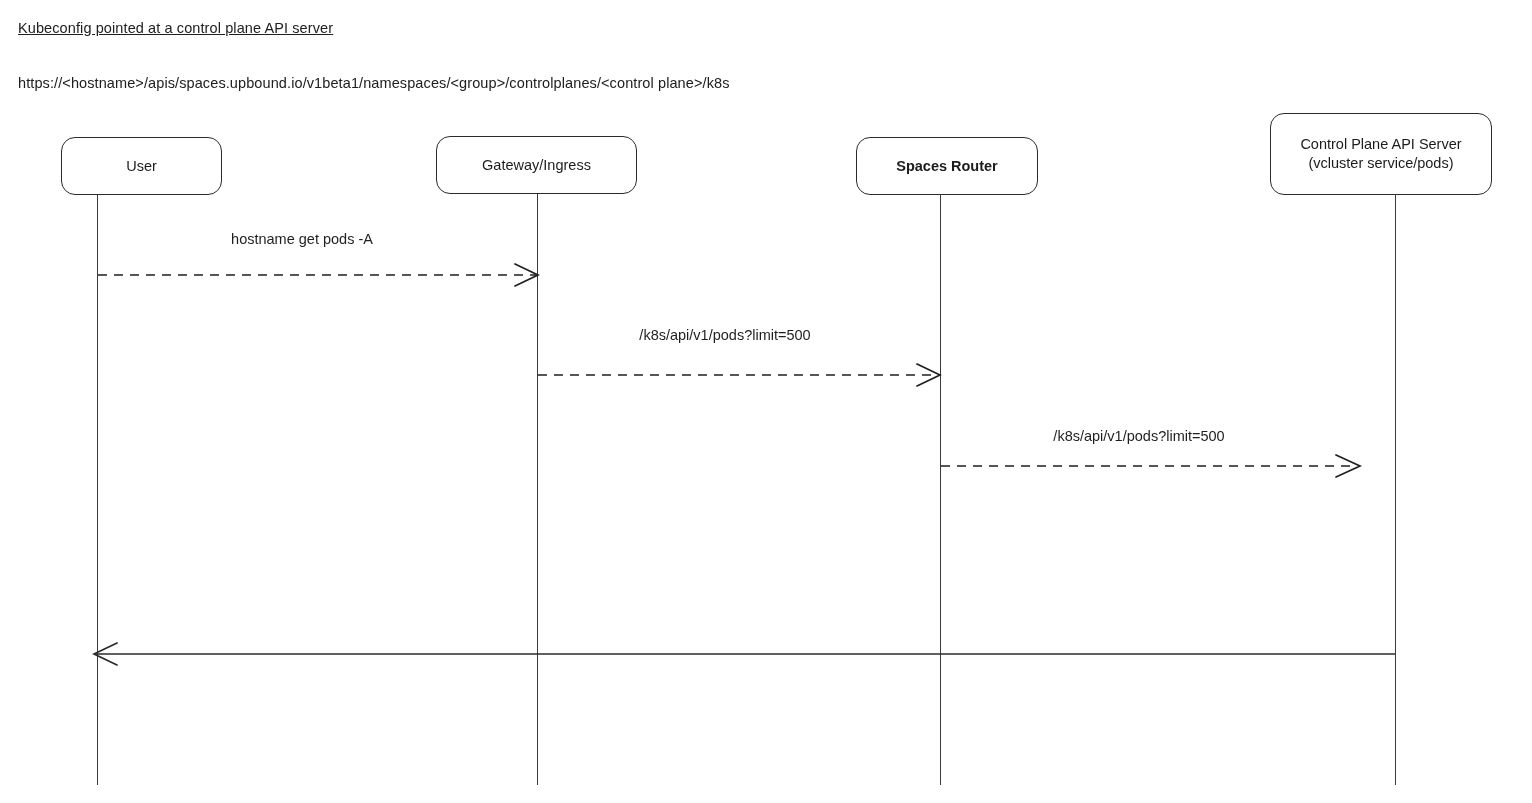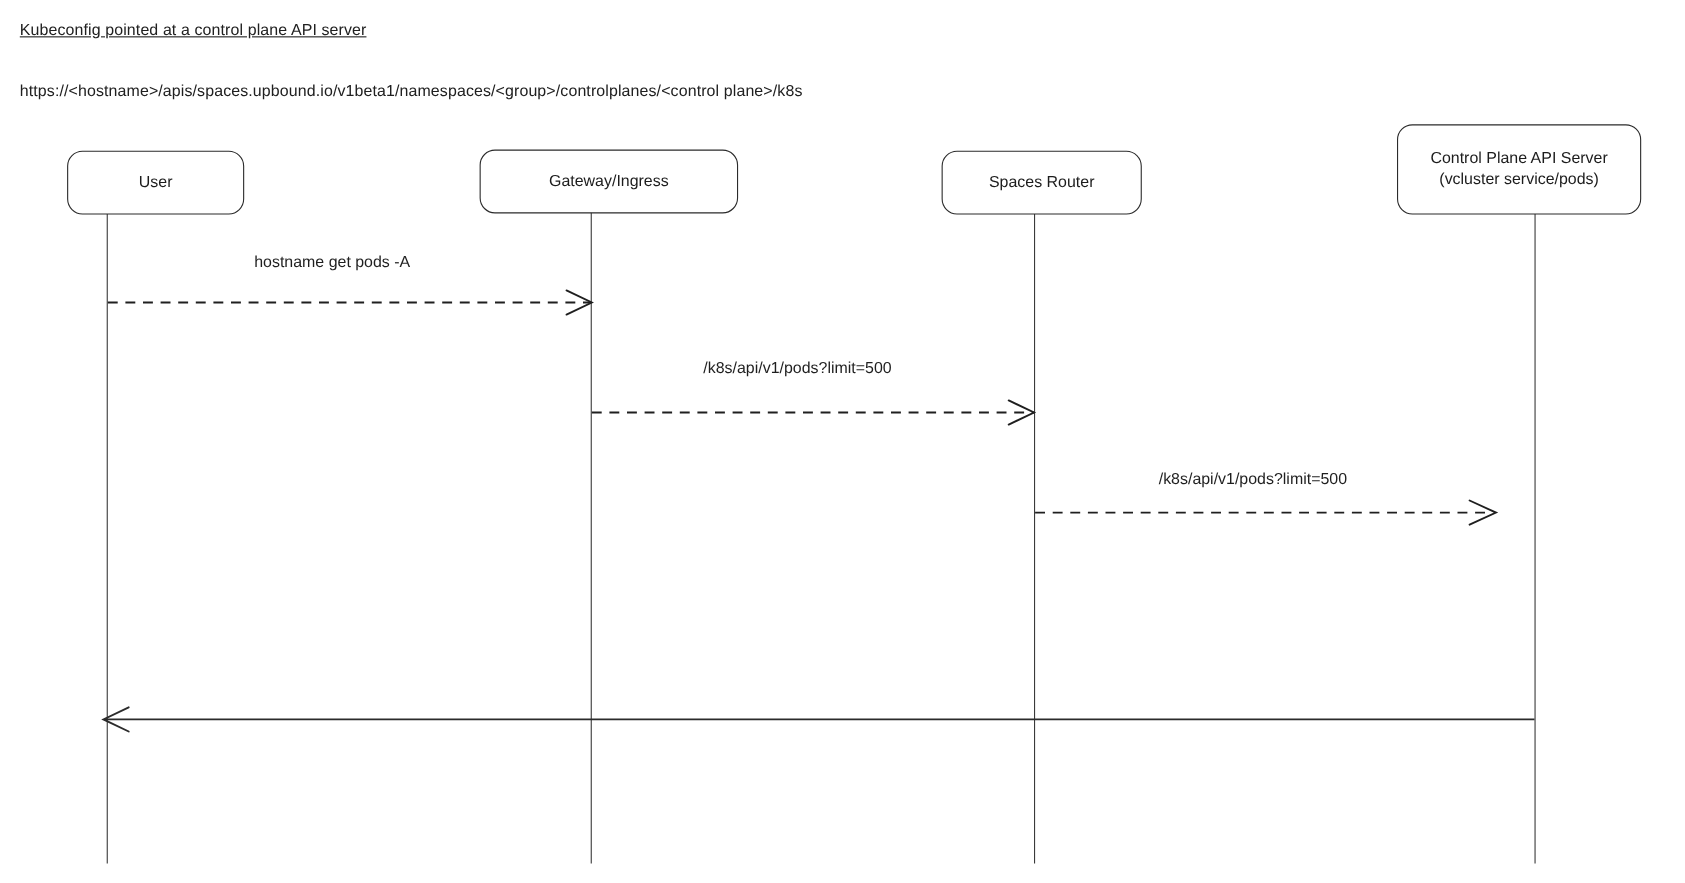--- a/index.html
+++ b/index.html
@@ -49,22 +49,22 @@
   }
   .participant .plabel {
     font-size: 14.5px;
     line-height: 19px;
     color: #1c1c1c;
     white-space: pre-line;
     padding: 0 8px;
   }
 
   #participant-user        { left: 29px;   top: 137px; width: 161px; height: 58px; margin-left: 32px; }
-  #participant-gateway     { left: 436px;  top: 136px; width: 235px; height: 58px; }
-  #participant-router      { left: 856px;  top: 137px; width: 182px; height: 58px; }
+  #participant-gateway     { left: 436px;  top: 136px; width: 201px; height: 58px; }
+  #participant-router      { left: 856px;  top: 137px; width: 182px; height: 58px; font-weight: bold; }
   #participant-controlplane{ left: 1270px; top: 113px; width: 222px; height: 82px; }
 
   
   .lifeline {
     position: absolute;
     width: 0;
     border-left: 1.6px solid #3a3a3a;
     z-index: 1;
   }
   #lifeline-user         { left: 97px;   top: 194px; height: 591px; }

